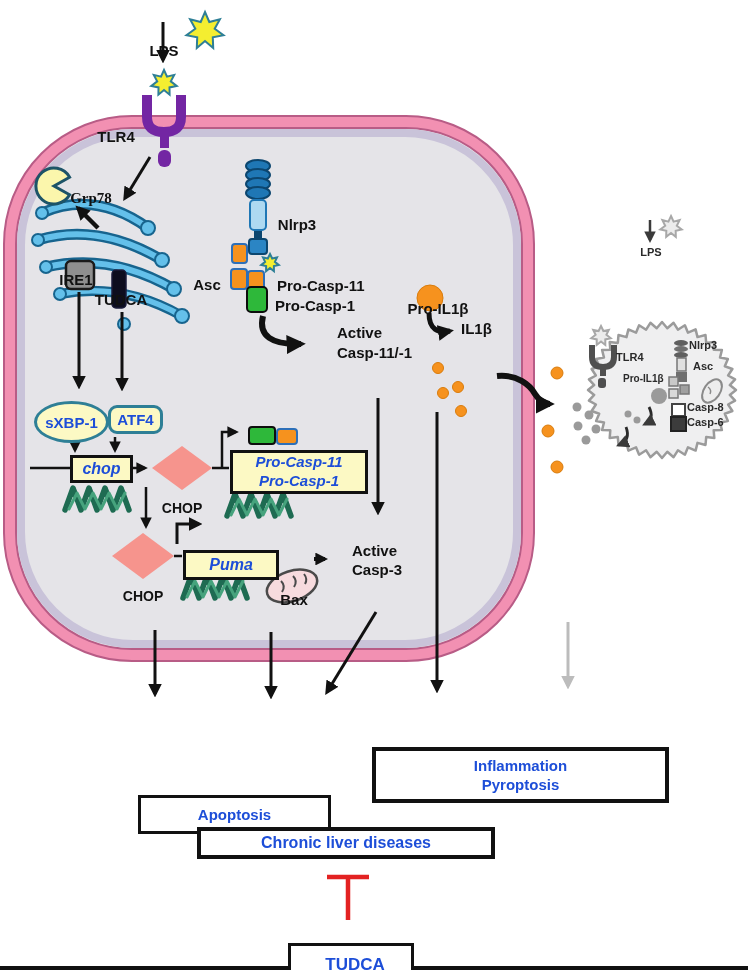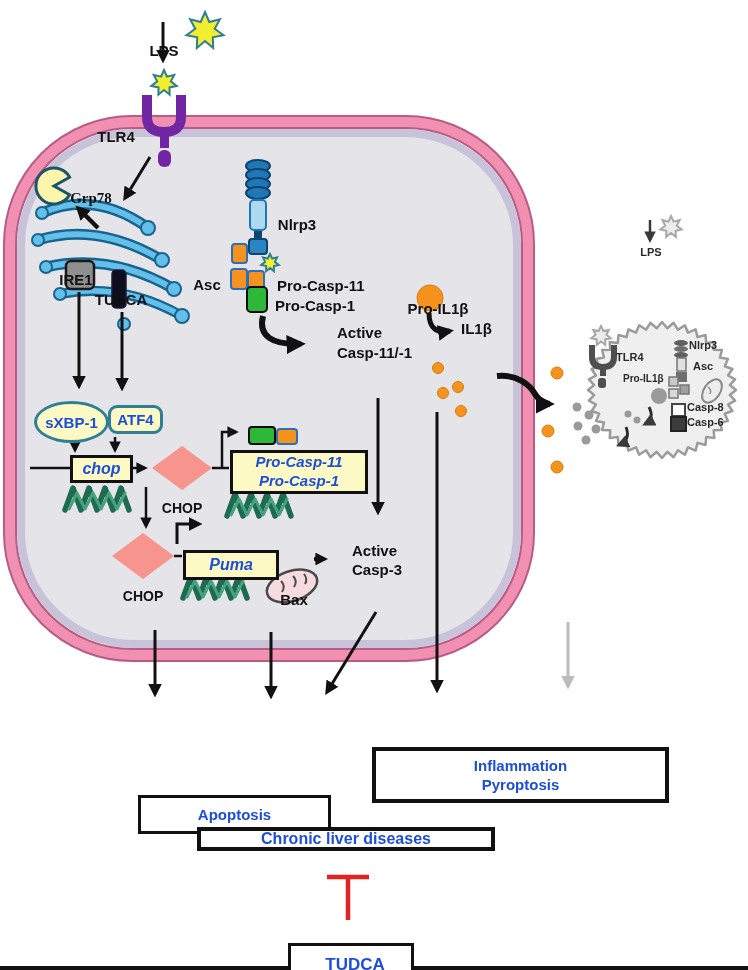--- a/index.html
+++ b/index.html
@@ -259,19 +259,19 @@
       <span>Puma</span>
     </div>
 
 <div class="boxn outcome s15" style="left:138px;top:755px;width:193px;height:39px;margin-top:40px;">
       <span>Apoptosis</span>
     </div>
 <div class="boxn outcome4 s15" style="left:372px;top:747px;width:297px;height:56px;line-height:1.3;flex-direction:column;">
   <span>Inflammation</span>
   <span>Pyroptosis</span>
 </div>
-<div class="boxn outcome4 s16" style="left:197px;top:827px;width:298px;height:24px;">
+<div class="boxn outcome4 s16" style="left:197px;top:827px;width:298px;height:32px;">
       <span>Chronic liver diseases</span>
     </div>
 <div class="boxn outcome s17" style="left:288px;top:943px;width:126px;height:43px;padding-left:8px;">
       <span>TUDCA</span>
     </div>
 </div>
 
 </body></html>

